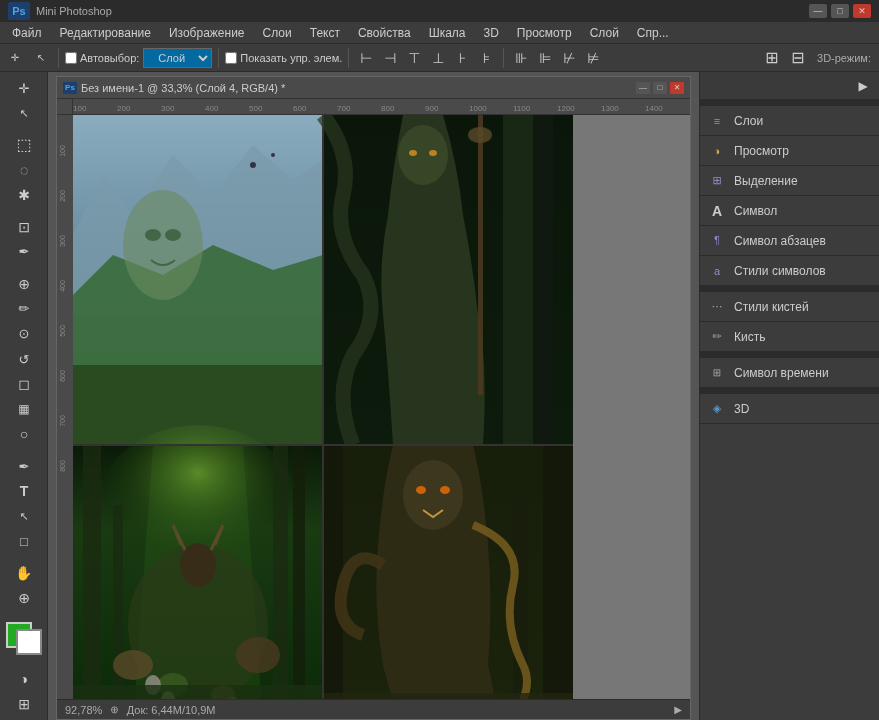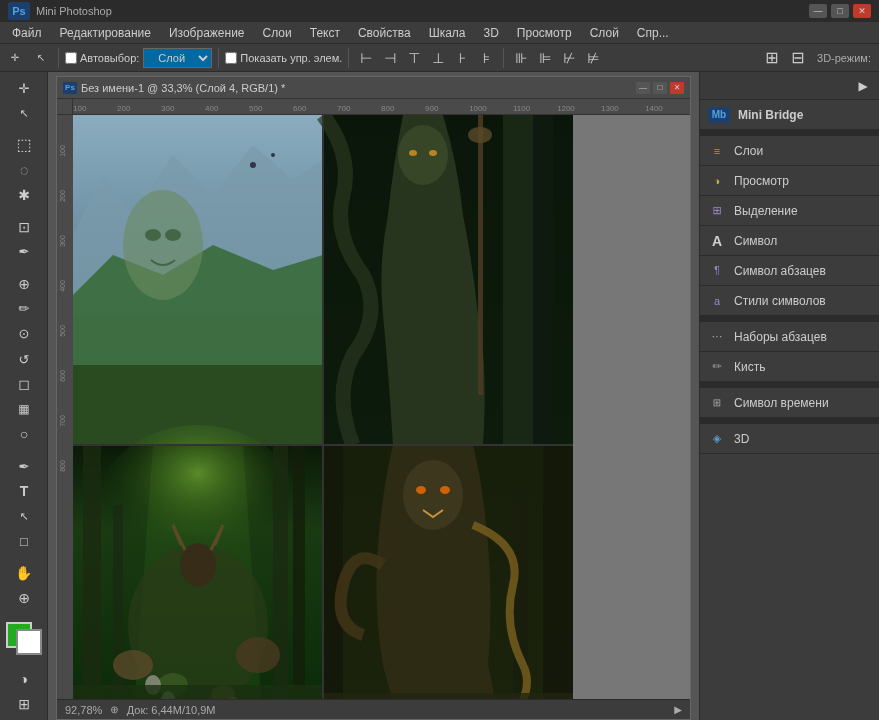--- a/index.html
+++ b/index.html
@@ -484,21 +484,21 @@
     <div class="lt-btn" style="font-size:14px;">◑</div>
     <div class="lt-btn" style="font-size:14px;">⊞</div>
   </div>
 
   <div class="doc-area">
     <div class="doc-window">
 
       <div class="doc-titlebar">
         <div class="doc-titlebar-left">
           <div class="doc-ps-icon">Ps</div>
-          <span>Без имени-1 @ 33,3% (Слой 4, RGB/1) *</span>
+          <span>Без имени-1 @ 33,3% (Слой 4, RGB/4) *</span>
         </div>
         <div class="doc-titlebar-right">
           <div class="doc-win-btn">—</div>
           <div class="doc-win-btn">□</div>
           <div class="doc-win-btn close">✕</div>
         </div>
       </div>
 
       <div class="doc-content">
         <div class="ruler-row">
@@ -701,24 +701,20 @@
         <span style="margin-left:auto;font-size:10px;cursor:pointer;">▶</span>
       </div>
     </div>
   </div>
 
   <div class="right-panel">
     <div class="right-panel-header">
       <div class="play-btn">▶</div>
     </div>
 
-    <div class="panel-item">
-      <div class="panel-icon" style="font-size:10px;font-weight:bold;color:#4fa3e0;background:#1c3f6e;width:22px;height:16px;display:flex;align-items:center;justify-content:center;border-radius:2px;">Mb</div>
-      <span class="mini-bridge-label">Mini Bridge</span>
-    </div>
     <div class="panel-separator"></div>
 
     <div class="panel-item">
       <div class="panel-icon" style="color:#cc8844;">≡</div>
       <span>Слои</span>
     </div>
 
     <div class="panel-item">
       <div class="panel-icon" style="color:#ccaa44;">◑</div>
       <span>Просмотр</span>
@@ -740,21 +736,21 @@
     </div>
 
     <div class="panel-item">
       <div class="panel-icon" style="color:#9988cc;font-size:11px;">a</div>
       <span>Стили символов</span>
     </div>
     <div class="panel-separator"></div>
 
     <div class="panel-item">
       <div class="panel-icon" style="color:#aaa;">⋯</div>
-      <span>Наборы абзацев</span>
+      <span>Стили кистей</span>
     </div>
 
     <div class="panel-item">
       <div class="panel-icon" style="color:#aaa;">✏</div>
       <span>Кисть</span>
     </div>
     <div class="panel-separator"></div>
 
     <div class="panel-item">
       <div class="panel-icon" style="color:#aaa;font-size:10px;">⊞</div>

